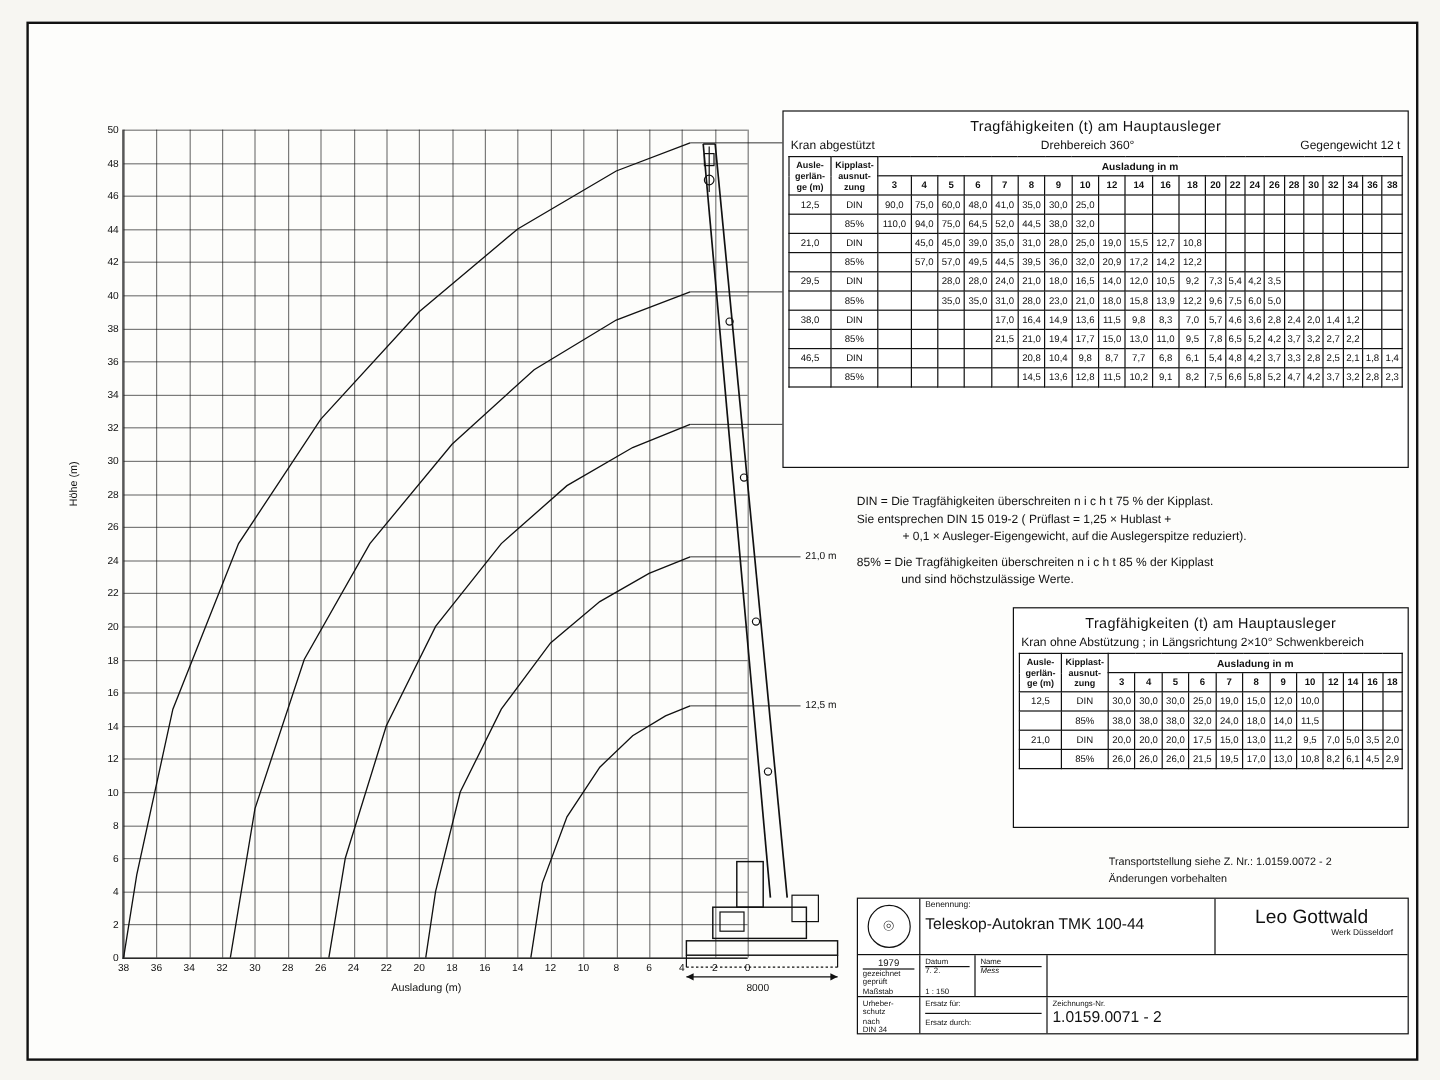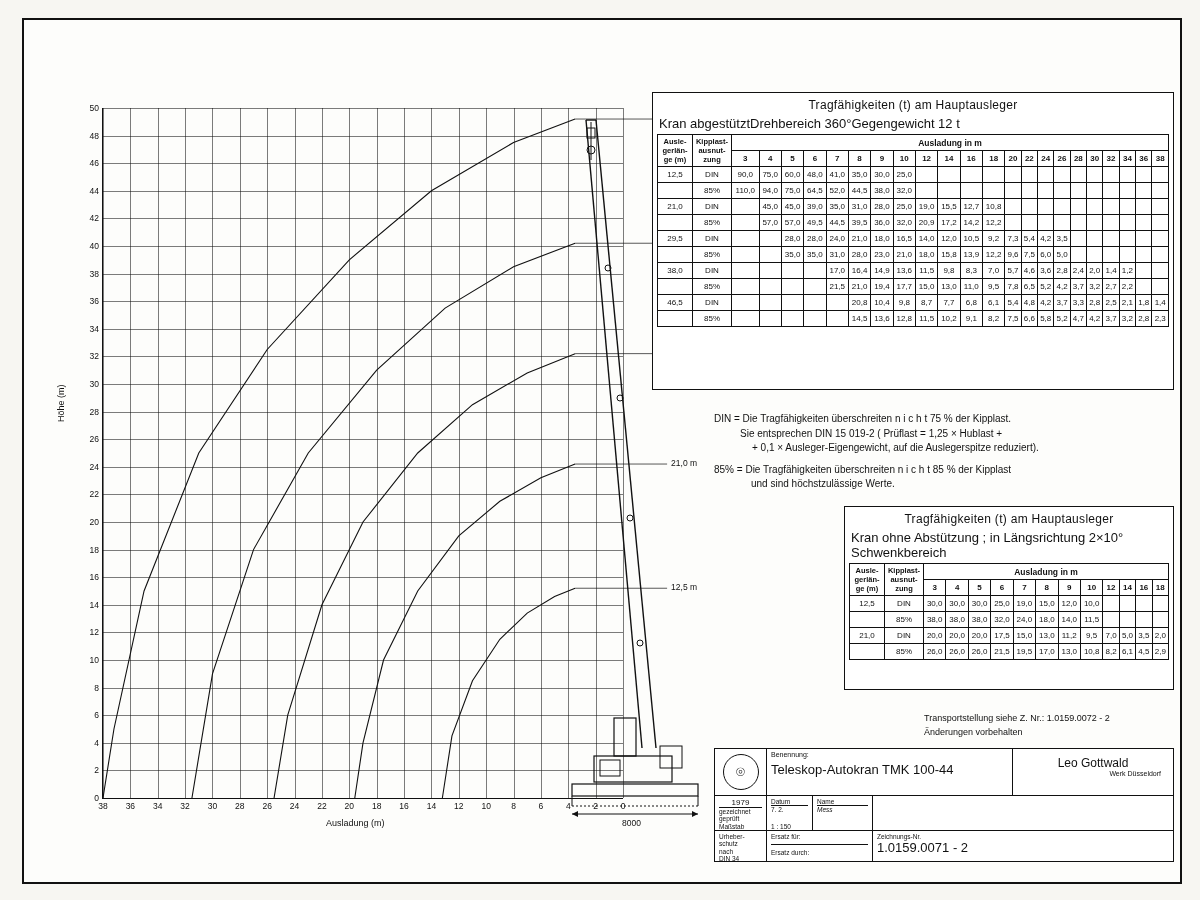--- a/index.html
+++ b/index.html
@@ -17,21 +17,21 @@
   .ylab{position:absolute;right:100%;margin-right:4px;transform:translateY(-50%);font-size:8.5px;}
   .xlab{position:absolute;top:100%;margin-top:3px;transform:translateX(-50%);font-size:8.5px;}
   .axis-title-y{position:absolute;left:-20px;top:330px;transform:rotate(-90deg);transform-origin:left top;font-size:9px;white-space:nowrap;}
   .axis-title-x{position:absolute;left:250px;top:726px;font-size:9px;}
   .curve-label{position:absolute;font-size:8.5px;white-space:nowrap;}
   svg.overlay{position:absolute;left:0;top:0;overflow:visible;}
 
   
   .tbl-box{position:absolute;border:1.4px solid #111;background:#fff;}
   .tbl-title{text-align:center;font-size:12px;padding:5px 0 4px;letter-spacing:.3px;}
-  .tbl-sub{display:flex;justify-content:flex-start;font-size:13px;padding:0 6px 3px;}
+  .tbl-sub{display:flex;justify-content:space-between;font-size:10px;padding:0 6px 3px;}
   table.cap{border-collapse:collapse;width:100%;font-size:8px;}
   table.cap th,table.cap td{border:1px solid #111;text-align:center;padding:1px 0;height:13px;}
   table.cap td.lbl,table.cap th.lbl{font-size:7.5px;}
   .hdr-span{font-size:8.5px;}
 
   
   .notes{position:absolute;font-size:10px;line-height:1.45;}
   .notes p{margin:0 0 7px;}
 
   
@@ -503,21 +503,21 @@
                 <td>2,3</td>
               </tr>
             </tbody>
           </table>
       </div>
     </div>
 
     <div class="notes" style="left:690px;top:392px;width:470px;">
       <p>
         <span>DIN = Die Tragfähigkeiten überschreiten n i c h t 75 % der Kipplast.</span><br>
-        <span style="margin-left:26px;display:inline-block">Sie entsprechen DIN 15 019-2 ( Prüflast = 1,25 × Hublast +</span><br>
+        <span style="display:inline-block">Sie entsprechen DIN 15 019-2 ( Prüflast = 1,25 × Hublast +</span><br>
         <span style="margin-left:38px;display:inline-block">+ 0,1 × Ausleger-Eigengewicht, auf die Auslegerspitze reduziert).</span>
       </p>
       <p>
         <span>85% = Die Tragfähigkeiten überschreiten n i c h t 85 % der Kipplast</span><br>
         <span style="margin-left:37px;display:inline-block">und sind höchstzulässige Werte.</span>
       </p>
     </div>
 
     <div class="tbl-box" id="tbl-second" style="left:820px;top:486px;width:328px;height:182px;">
       <div class="tbl-title">Tragfähigkeiten (t) am Hauptausleger</div>
@@ -627,21 +627,21 @@
     <div class="title-block" style="left:690px;top:728px;width:458px;height:112px;">
       <div class="tb-row" style="height:46px;">
         <div class="tb-cell" style="width:52px;display:flex;align-items:center;justify-content:center;">
           <span class="logo">⌾</span>
         </div>
         <div class="tb-cell" style="flex:1;">
           <div style="font-size:7px;">Benennung:</div>
           <div class="big" style="padding-top:4px;">Teleskop-Autokran TMK 100-44</div>
         </div>
         <div class="tb-cell" style="width:160px;text-align:center;">
-          <div class="big" style="font-size:12px;padding-top:5px;">Leo Gottwald</div>
+          <div class="big" style="font-size:16px;padding-top:5px;">Leo Gottwald</div>
           <div style="font-size:7px;text-align:right;padding-right:8px;">Werk Düsseldorf</div>
         </div>
       </div>
 
       <div class="tb-row" style="height:34px;">
         <div class="tb-cell" style="width:52px;">
           <div style="font-size:8px;text-align:center;border-bottom:1px solid #111;">1979</div>
           <div class="tiny">gezeichnet</div>
           <div class="tiny">geprüft</div>
           <div class="tiny">Maßstab</div>

